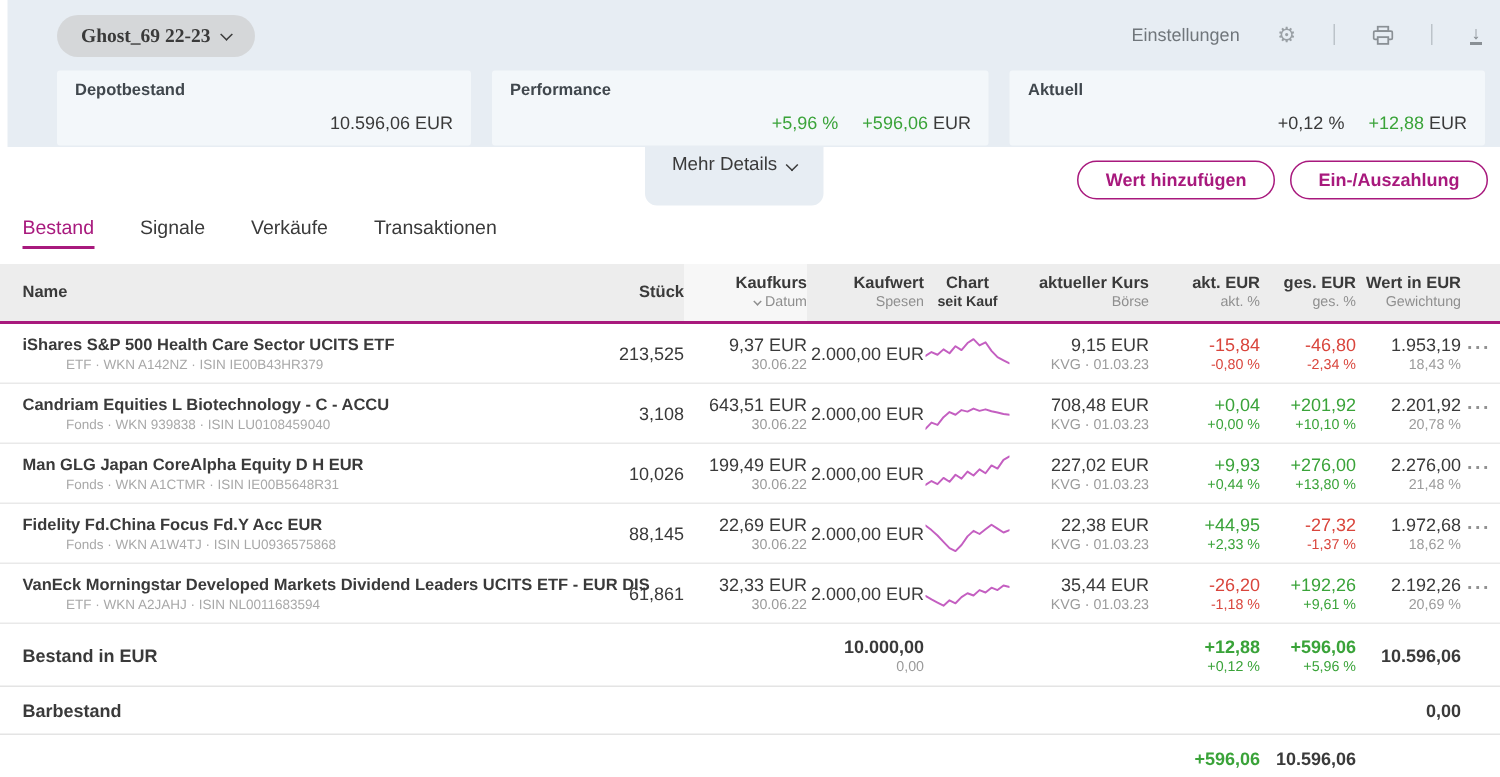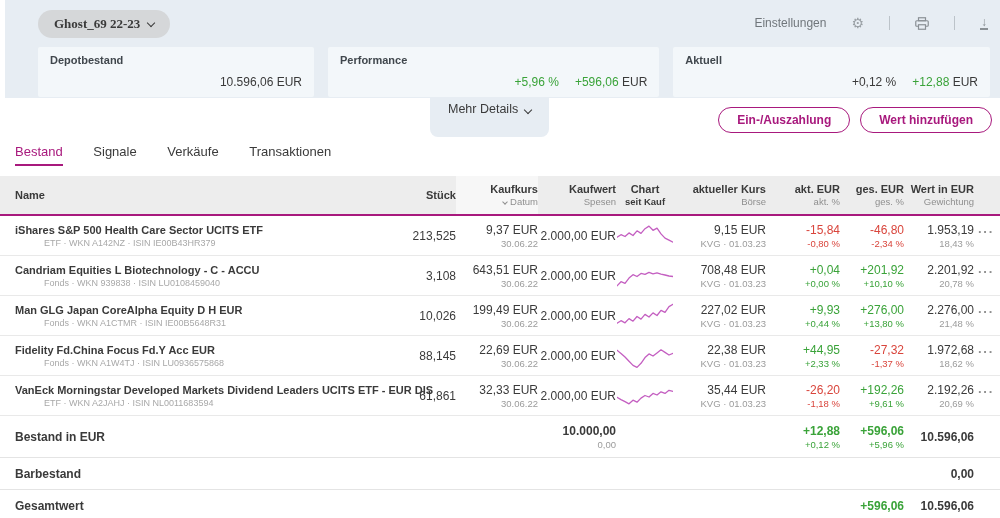--- a/index.html
+++ b/index.html
@@ -123,22 +123,22 @@
       </div>
     </div>
   </div>
 </div>
 
 <div class="more-details">
   <span>Mehr Details</span><span class="chev"></span>
 </div>
 
 <div class="actions">
+  <button class="pill-btn">Wert hinzufügen</button>
   <button class="pill-btn">Ein-/Auszahlung</button>
-  <button class="pill-btn">Wert hinzufügen</button>
 </div>
 
 <div class="tabs">
   <span class="tab active">Bestand</span>
   <span class="tab">Signale</span>
   <span class="tab">Verkäufe</span>
   <span class="tab">Transaktionen</span>
 </div>
 
 <div>
@@ -375,21 +375,20 @@
       <div></div>
       <div></div>
       <div></div>
       <div></div>
       <div></div>
       <div></div>
     <div class="num bold">0,00</div>
   </div>
 
   <div class="grid srow srow-small">
-    <div class="slabel">Gesamtwert</div>
     <div></div>
       <div></div>
       <div></div>
       <div></div>
       <div></div>
       <div></div>
     <div class="num bold pos">+596,06</div>
     <div class="num bold">10.596,06</div>
   </div>
 </div>

